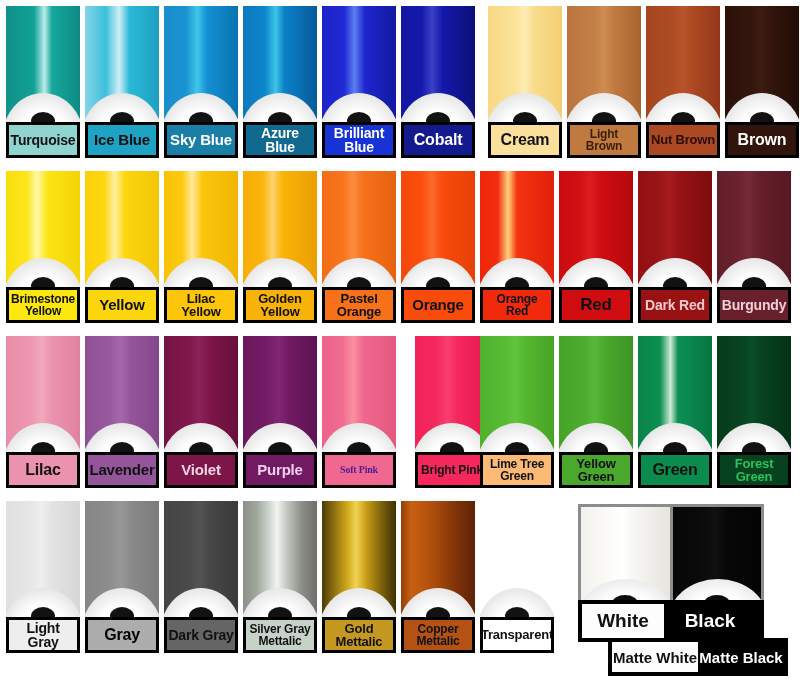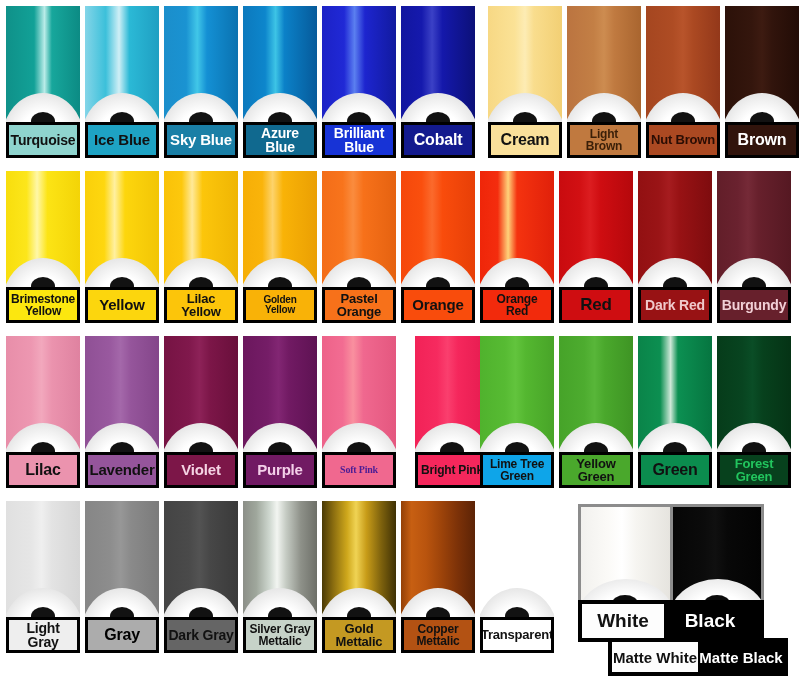--- a/index.html
+++ b/index.html
@@ -342,21 +342,21 @@
           <span>Lilac
 Yellow</span>
         </div>
       </div>
       <div class="cell" style="left: 243px;">
         <div class="can">
           <div class="field" style="background: linear-gradient(90deg, rgb(246, 174, 6) 0%, rgb(250, 180, 10) 26%, rgb(253, 211, 107) 40%, rgb(249, 179, 7) 54%, rgb(234, 159, 3) 100%);"></div>
           <div class="dome"></div>
           <div class="hole"></div>
         </div>
-        <div class="label" style="background: rgb(249, 178, 7); color: rgb(17, 17, 17); font-size: 10px;">
+        <div class="label" style="background: rgb(249, 178, 7); color: rgb(17, 17, 17); font-size: 13px;">
           <span>Golden
 Yellow</span>
         </div>
       </div>
       <div class="cell" style="left: 322px;">
         <div class="can">
           <div class="field" style="background: linear-gradient(90deg, rgb(243, 109, 24) 0%, rgb(248, 116, 28) 28%, rgb(250, 140, 62) 42%, rgb(247, 113, 26) 56%, rgb(229, 98, 16) 100%);"></div>
           <div class="dome"></div>
           <div class="hole"></div>
         </div>
@@ -476,21 +476,21 @@
         <div class="label" style="background: rgb(245, 39, 92); color: rgb(17, 17, 17); font-size: 12px;">
           <span>Bright Pink</span>
         </div>
       </div>
       <div class="cell" style="left: 480px;">
         <div class="can" style="box-shadow: rgb(58, 242, 242) 0px 0px 0px 3px inset;">
           <div class="field" style="background: linear-gradient(90deg, rgb(80, 178, 45) 0%, rgb(87, 187, 51) 34%, rgb(98, 196, 61) 48%, rgb(84, 183, 48) 62%, rgb(72, 164, 40) 100%);"></div>
           <div class="dome"></div>
           <div class="hole"></div>
         </div>
-        <div class="label" style="background: #0ea5e9; color: rgb(17, 17, 17); font-size: 12px; border-color: rgb(0, 0, 0);">
+        <div class="label" style="background: #fdba74; color: rgb(17, 17, 17); font-size: 12px; border-color: rgb(0, 0, 0);">
           <span>Lime Tree
 Green</span>
         </div>
       </div>
       <div class="cell" style="left: 559px;">
         <div class="can" style="box-shadow: rgb(58, 242, 242) 0px 0px 0px 3px inset;">
           <div class="field" style="background: linear-gradient(90deg, rgb(70, 163, 41) 0%, rgb(77, 172, 47) 34%, rgb(88, 182, 57) 48%, rgb(74, 168, 44) 62%, rgb(62, 148, 36) 100%);"></div>
           <div class="dome"></div>
           <div class="hole"></div>
         </div>

